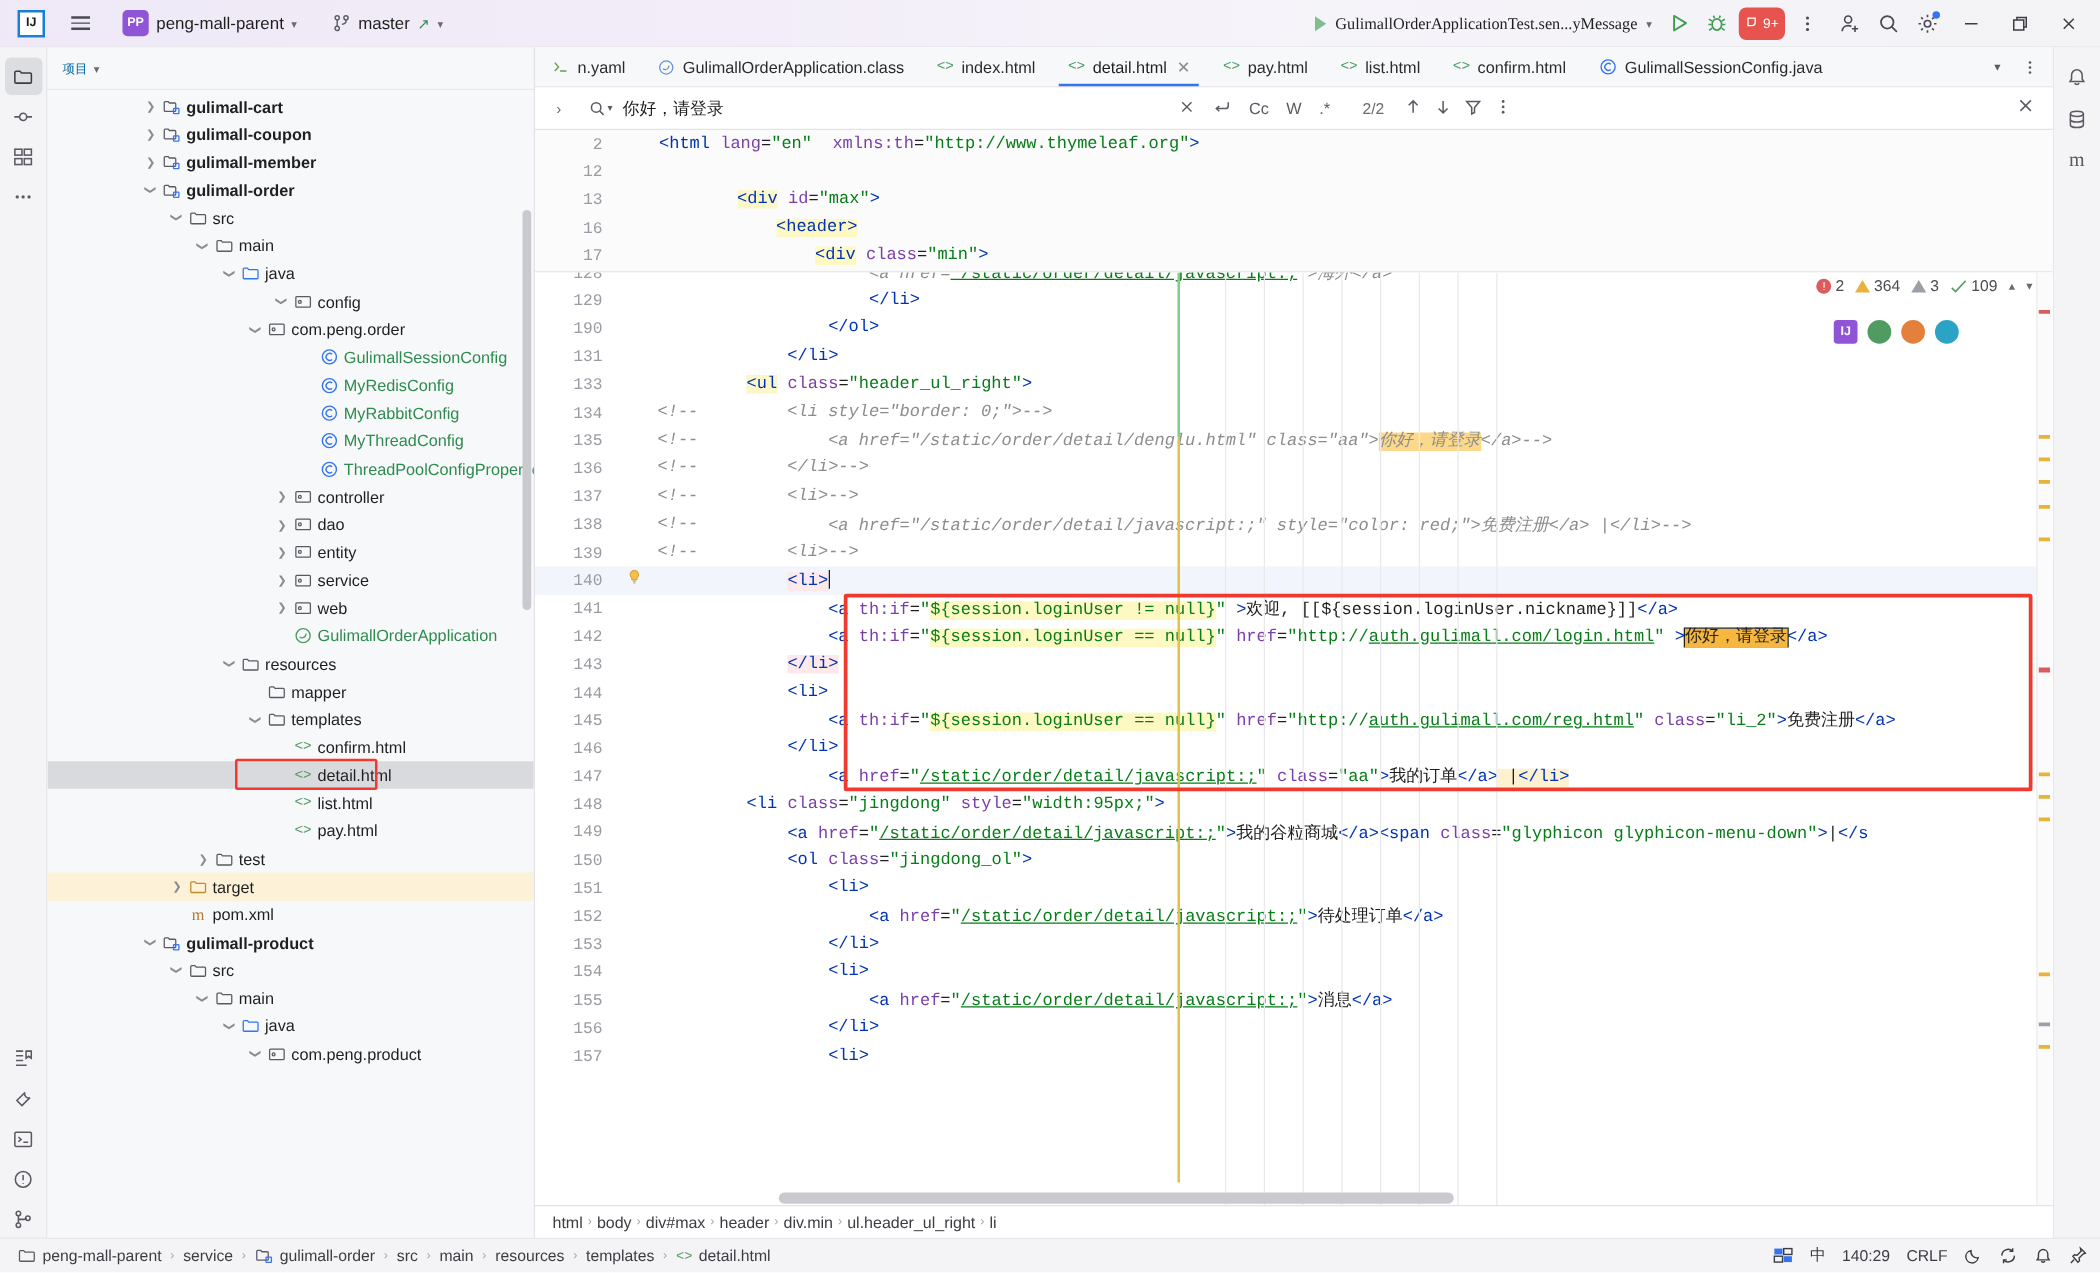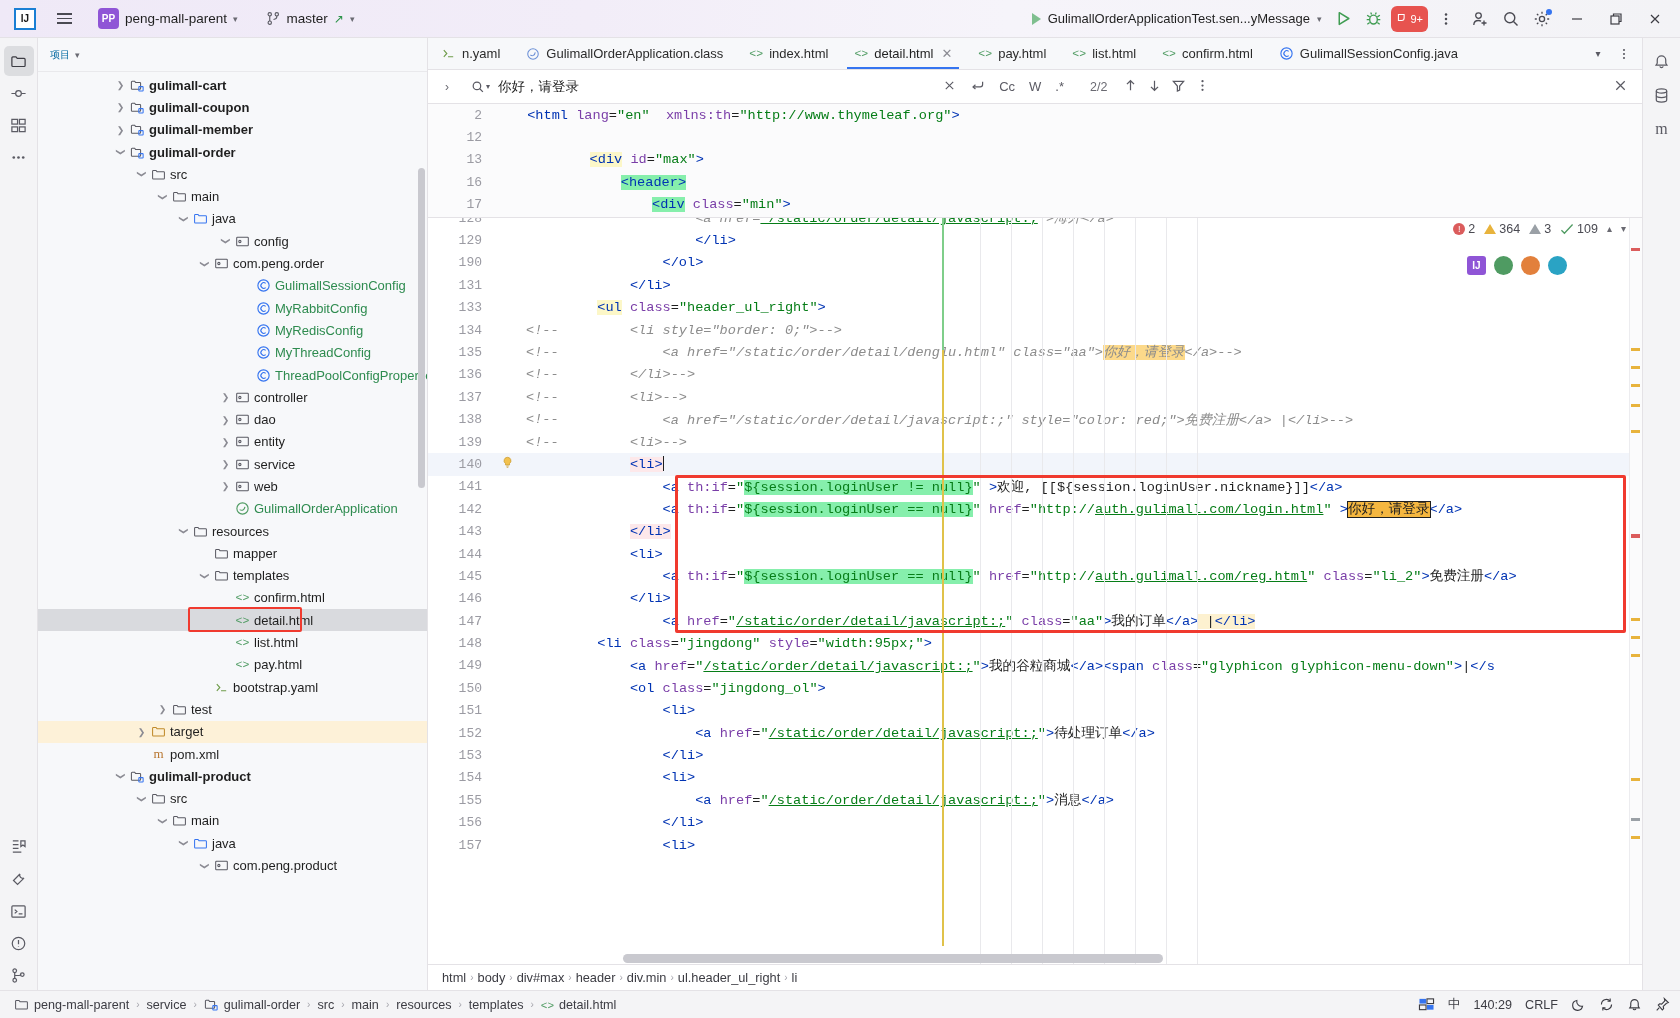--- a/index.html
+++ b/index.html
@@ -42,21 +42,21 @@
   }
   .proj-name { font-size: 13.5px; color: #1f1f1f; }
   .chev { font-size: 9px; color: #6a6a72; }
   .branch-chip { display: flex; align-items: center; gap: 6px; margin-left: 14px;
       padding: 3px 6px; border-radius: 4px; cursor: pointer; }
   .branch-name { font-size: 13.5px; color: #1f1f1f; }
   .arrow-up { color: #2b9348; font-size: 12px; }
 
   .tb-center { flex: 1; display: flex; align-items: center; justify-content: flex-end; }
   .runcfg { display: flex; align-items: center; gap: 7px; padding: 3px 7px; border-radius: 5px; cursor: pointer; }
-  .runcfg-text { font-size: 13px; color: #1f1f1f; }
+  .runcfg-text { font-size: 13px; color: #1f1f1f; font-family: Liberation Serif, serif; }
   .play-tri { width: 0; height: 0; border-left: 9px solid transparent; border-top: 6px solid transparent;
       border-bottom: 6px solid transparent; }
   .tb-icon { width: 30px; height: 28px; display: flex; align-items: center; justify-content: center; cursor: pointer; border-radius: 4px;}
   .tb-icon svg { display: block; }
   .badge-red {
     background: #e7534f; border-radius: 6px; min-width: 30px; height: 26px;
     display: flex; align-items: center; justify-content: center; gap: 1px;
     color: #fff; font-size: 11px; margin: 0 3px; padding: 0 5px; cursor: pointer;
   }
   .tb-right { display: flex; align-items: center; gap: 1px; margin-left: 4px; }
@@ -142,21 +142,21 @@
   
   .t-tag   { color: #0033b3; }
   .t-attr  { color: #7a3ea8; }
   .t-str   { color: #067d17; }
   .t-txt   { color: #1f1f1f; }
   .t-cmt   { color: #8c8c8c; font-style: italic; }
   .t-link  { color: #067d17; text-decoration: underline; }
   .t-punct { color: #1f1f1f; }
   .hl-tag-pink { background: #fde8ea; }
   .hl-tag-yellow { background: #fcf7c8; }
-  .hl-el-green { background: #86efac; }
+  .hl-el-green { background: #fef9c3; }
   .hl-search { background: #fcd98a; }
   .hl-search-cur { background: #f5b740; outline: 1.5px solid #1f1f1f; }
   .hl-usage { background: #fdf1d0; }
 
   .red-box { position: absolute; border: 3px solid #f03a2f; border-radius: 2px; pointer-events: none; z-index: 5;}
 
   
   .iguide { position: absolute; top: 0; bottom: 0; width: 1px; background: #e9e9ec; }
 
   
@@ -495,70 +495,70 @@
             <span class="ticon">
               <span style="display: flex;">
                 <svg width="15" height="15" viewBox="0 0 16 16" fill="none" stroke="#3574f0" stroke-width="1.2">
                   <circle cx="8" cy="8" r="6"></circle>
                   <path d="M10.3 5.8a3 3 0 1 0 0 4.4" stroke="#3574f0"></path>
                 </svg>
               </span>
             </span>
             <span class="tlabel green">GulimallSessionConfig</span>
           </div>
+          <div class="trow" id="treerow-11">
+            <span style="width: 201px; flex: 0 0 201px;"></span>
+            <span class="tarrow"></span>
+            <span class="ticon">
+              <span style="display: flex;">
+                <svg width="15" height="15" viewBox="0 0 16 16" fill="none" stroke="#3574f0" stroke-width="1.2">
+                  <circle cx="8" cy="8" r="6"></circle>
+                  <path d="M10.3 5.8a3 3 0 1 0 0 4.4" stroke="#3574f0"></path>
+                </svg>
+              </span>
+            </span>
+            <span class="tlabel green">MyRedisConfig</span>
+          </div>
           <div class="trow" id="treerow-10">
             <span style="width: 201px; flex: 0 0 201px;"></span>
             <span class="tarrow"></span>
             <span class="ticon">
               <span style="display: flex;">
                 <svg width="15" height="15" viewBox="0 0 16 16" fill="none" stroke="#3574f0" stroke-width="1.2">
                   <circle cx="8" cy="8" r="6"></circle>
                   <path d="M10.3 5.8a3 3 0 1 0 0 4.4" stroke="#3574f0"></path>
                 </svg>
               </span>
             </span>
             <span class="tlabel green">MyRabbitConfig</span>
           </div>
-          <div class="trow" id="treerow-11">
+          <div class="trow" id="treerow-12">
             <span style="width: 201px; flex: 0 0 201px;"></span>
             <span class="tarrow"></span>
             <span class="ticon">
               <span style="display: flex;">
                 <svg width="15" height="15" viewBox="0 0 16 16" fill="none" stroke="#3574f0" stroke-width="1.2">
                   <circle cx="8" cy="8" r="6"></circle>
                   <path d="M10.3 5.8a3 3 0 1 0 0 4.4" stroke="#3574f0"></path>
                 </svg>
               </span>
             </span>
-            <span class="tlabel green">MyRedisConfig</span>
-          </div>
-          <div class="trow" id="treerow-12">
+            <span class="tlabel green">MyThreadConfig</span>
+          </div>
+          <div class="trow" id="treerow-13">
             <span style="width: 201px; flex: 0 0 201px;"></span>
             <span class="tarrow"></span>
             <span class="ticon">
               <span style="display: flex;">
                 <svg width="15" height="15" viewBox="0 0 16 16" fill="none" stroke="#3574f0" stroke-width="1.2">
                   <circle cx="8" cy="8" r="6"></circle>
                   <path d="M10.3 5.8a3 3 0 1 0 0 4.4" stroke="#3574f0"></path>
                 </svg>
               </span>
             </span>
-            <span class="tlabel green">MyThreadConfig</span>
-          </div>
-          <div class="trow" id="treerow-13">
-            <span style="width: 201px; flex: 0 0 201px;"></span>
-            <span class="tarrow"></span>
-            <span class="ticon">
-              <span style="display: flex;">
-                <svg width="15" height="15" viewBox="0 0 16 16" fill="none" stroke="#3574f0" stroke-width="1.2">
-                  <circle cx="8" cy="8" r="6"></circle>
-                  <path d="M10.3 5.8a3 3 0 1 0 0 4.4" stroke="#3574f0"></path>
-                </svg>
-              </span>
-            </span>
             <span class="tlabel green">ThreadPoolConfigProperties</span>
           </div>
           <div class="trow" id="treerow-14">
             <span style="width: 180px; flex: 0 0 180px;"></span>
             <span class="tarrow">❯</span>
             <span class="ticon">
               <span style="display: flex;">
                 <svg width="15" height="15" viewBox="0 0 16 16" fill="none" stroke="#5a5a63" stroke-width="1.1">
                   <rect x="1.8" y="3.5" width="12.4" height="9" rx=".8"></rect>
                   <circle cx="5.2" cy="8" r="1.2"></circle>
@@ -700,32 +700,20 @@
           </div>
           <div class="trow" id="treerow-26">
             <span style="width: 180px; flex: 0 0 180px;"></span>
             <span class="tarrow"></span>
             <span class="ticon">
               <span style="display: flex;">
                 <span style="font-family:'Liberation Mono',monospace;font-size:11.5px;color:#4f9b62;">&lt;&gt;</span>
               </span>
             </span>
             <span class="tlabel">pay.html</span>
-          </div>
-          <div class="trow" id="treerow-28">
-            <span style="width: 159px; flex: 0 0 159px;"></span>
-            <span class="tarrow"></span>
-            <span class="ticon">
-              <span style="display: flex;">
-                <svg width="15" height="15" viewBox="0 0 16 16" fill="none" stroke="#6f9c4a" stroke-width="1.2">
-                  <path d="M3 4.5 6.2 8 3 11.5M7.5 11.5h5.5"></path>
-                </svg>
-              </span>
-            </span>
-            <span class="tlabel">bootstrap.yaml</span>
           </div>
           <div class="trow" id="treerow-29">
             <span style="width: 117px; flex: 0 0 117px;"></span>
             <span class="tarrow">❯</span>
             <span class="ticon">
               <span style="display: flex;">
                 <svg width="15" height="15" viewBox="0 0 16 16" fill="none" stroke="#5a5a63" stroke-width="1.1">
                   <path d="M1.7 4.5a.8.8 0 0 1 .8-.8h2.8l1.1 1.3h7.1a.8.8 0 0 1 .8.8v6.2a.8.8 0 0 1-.8.8H2.5a.8.8 0 0 1-.8-.8z"></path>
                 </svg>
               </span>

